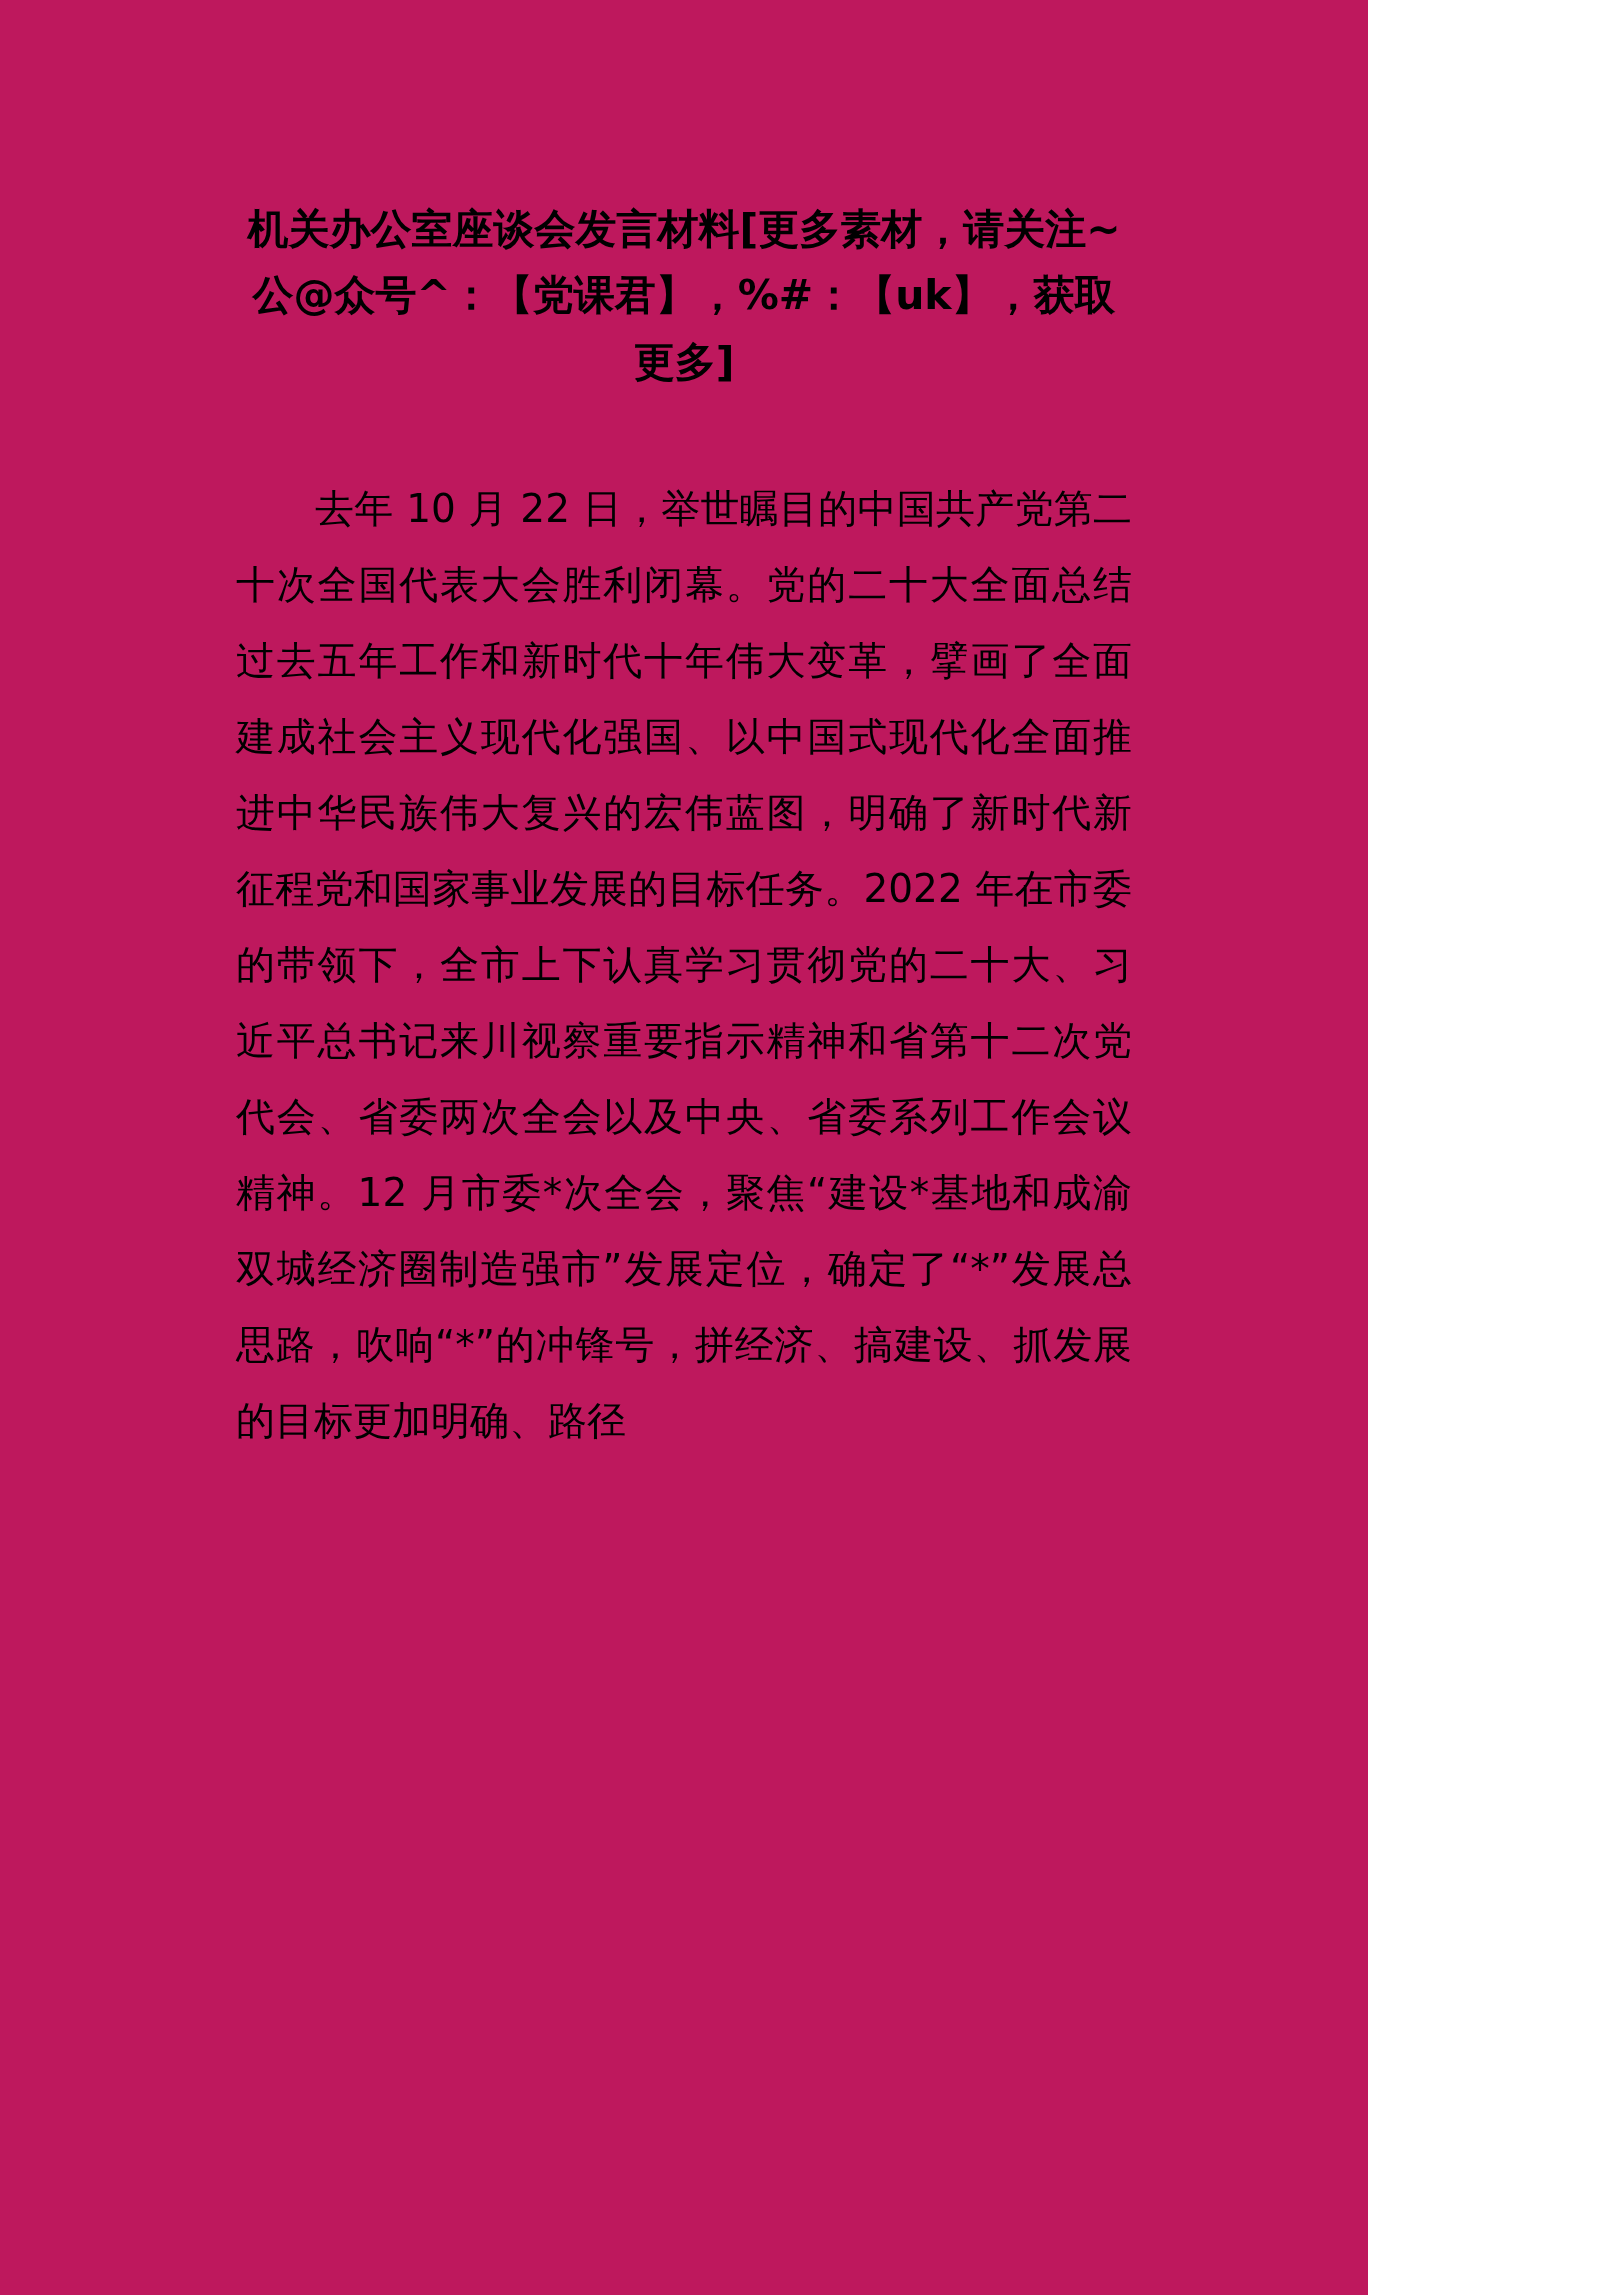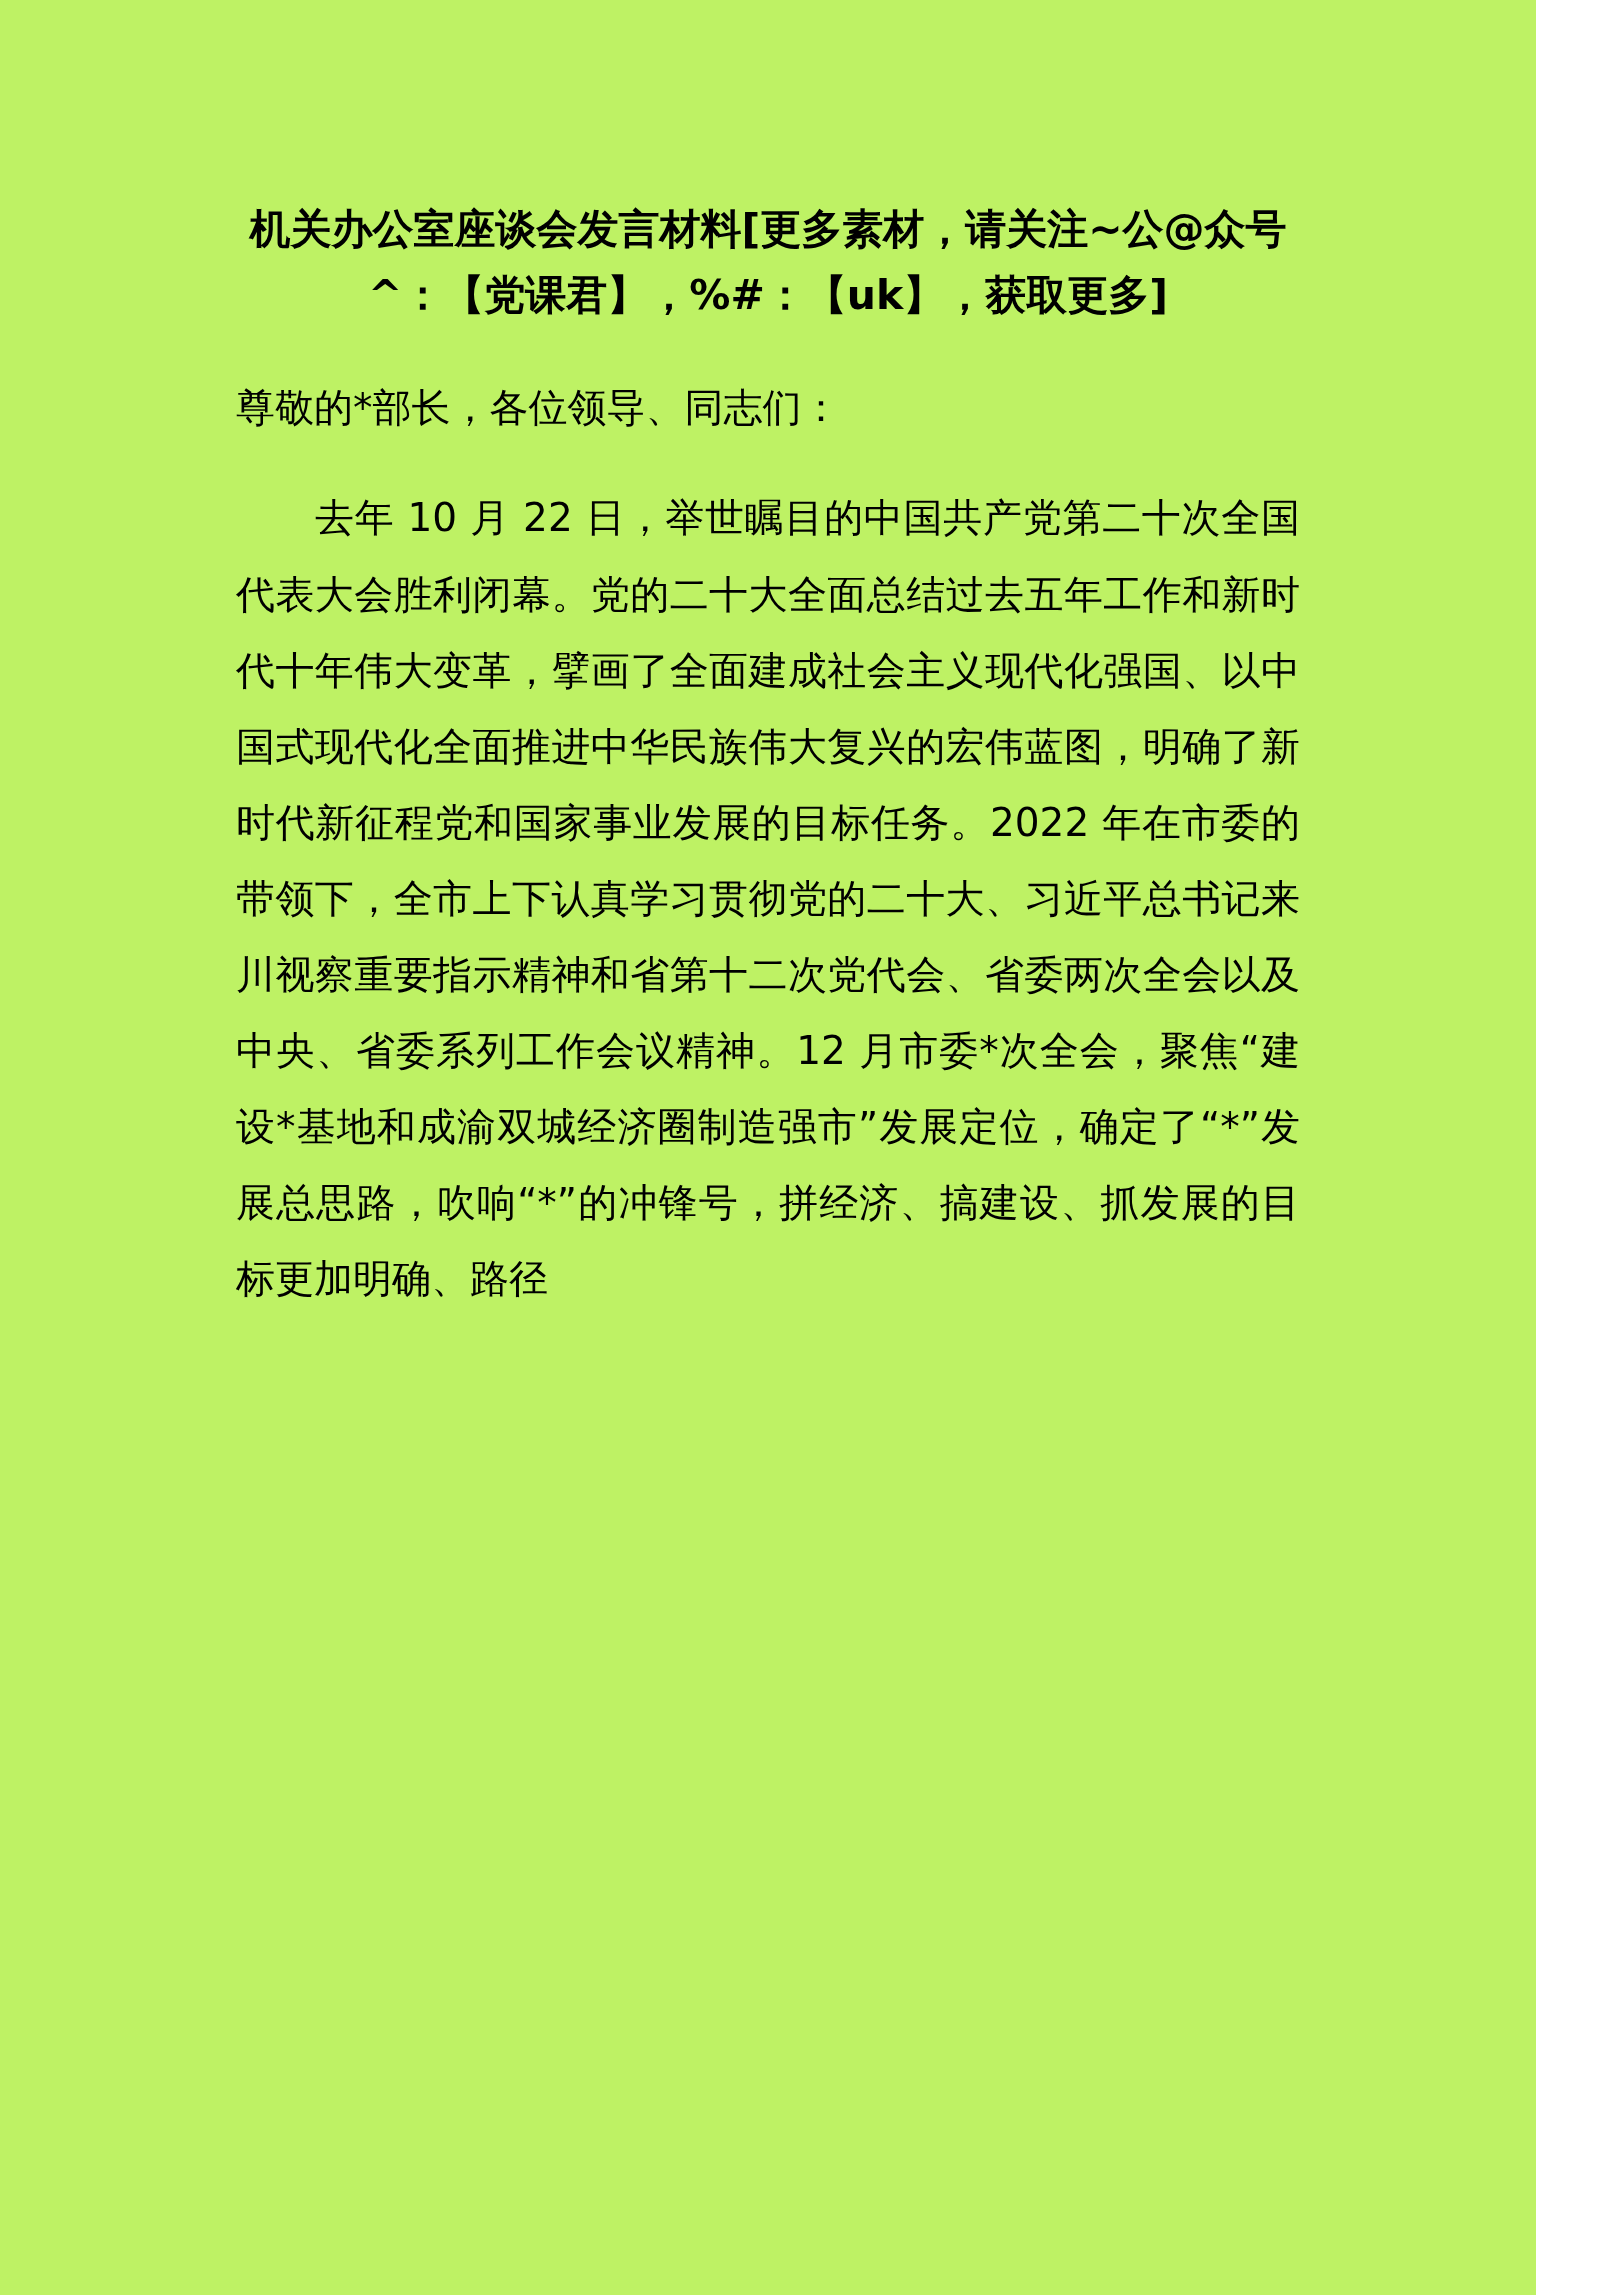--- a/index.html
+++ b/index.html
@@ -4,23 +4,23 @@
 <style>
   html, body {
     margin: 0;
     padding: 0;
     background: #ffffff;
   }
   body {
     font-family: "DejaVu Sans", sans-serif;
   }
   .page {
-    width: 1536px;
+    width: 1368px;
     height: 2295px;
-    background: #bef264;
+    background: #be185d;
     box-sizing: border-box;
     padding: 196px 236px 0 236px;
     position: relative;
     overflow: hidden;
   }
   .doc-title {
     font-size: 41px;
     line-height: 1.62;
     font-weight: 700;
     text-align: center;
@@ -49,21 +49,20 @@
 </style>
 </head>
 <body>
 
 <div class="page">
 
   <h1 class="doc-title">机关办公室座谈会发言材料[更多素材，请关注~公@众号^：【党课君】，%#：【uk】，获取更多]</h1>
 
   <div class="spacer-md"></div>
 
-  <p class="para no-indent">尊敬的*部长，各位领导、同志们：</p>
 
   <div class="spacer-sm"></div>
 
 
   <div class="spacer-sm"></div>
 
   <p class="para indent">去年 10 月 22 日，举世瞩目的中国共产党第二十次全国代表大会胜利闭幕。党的二十大全面总结过去五年工作和新时代十年伟大变革，擘画了全面建成社会主义现代化强国、以中国式现代化全面推进中华民族伟大复兴的宏伟蓝图，明确了新时代新征程党和国家事业发展的目标任务。2022 年在市委的带领下，全市上下认真学习贯彻党的二十大、习近平总书记来川视察重要指示精神和省第十二次党代会、省委两次全会以及中央、省委系列工作会议精神。12 月市委*次全会，聚焦“建设*基地和成渝双城经济圈制造强市”发展定位，确定了“*”发展总思路，吹响“*”的冲锋号，拼经济、搞建设、抓发展的目标更加明确、路径</p>
 
 </div>
 

